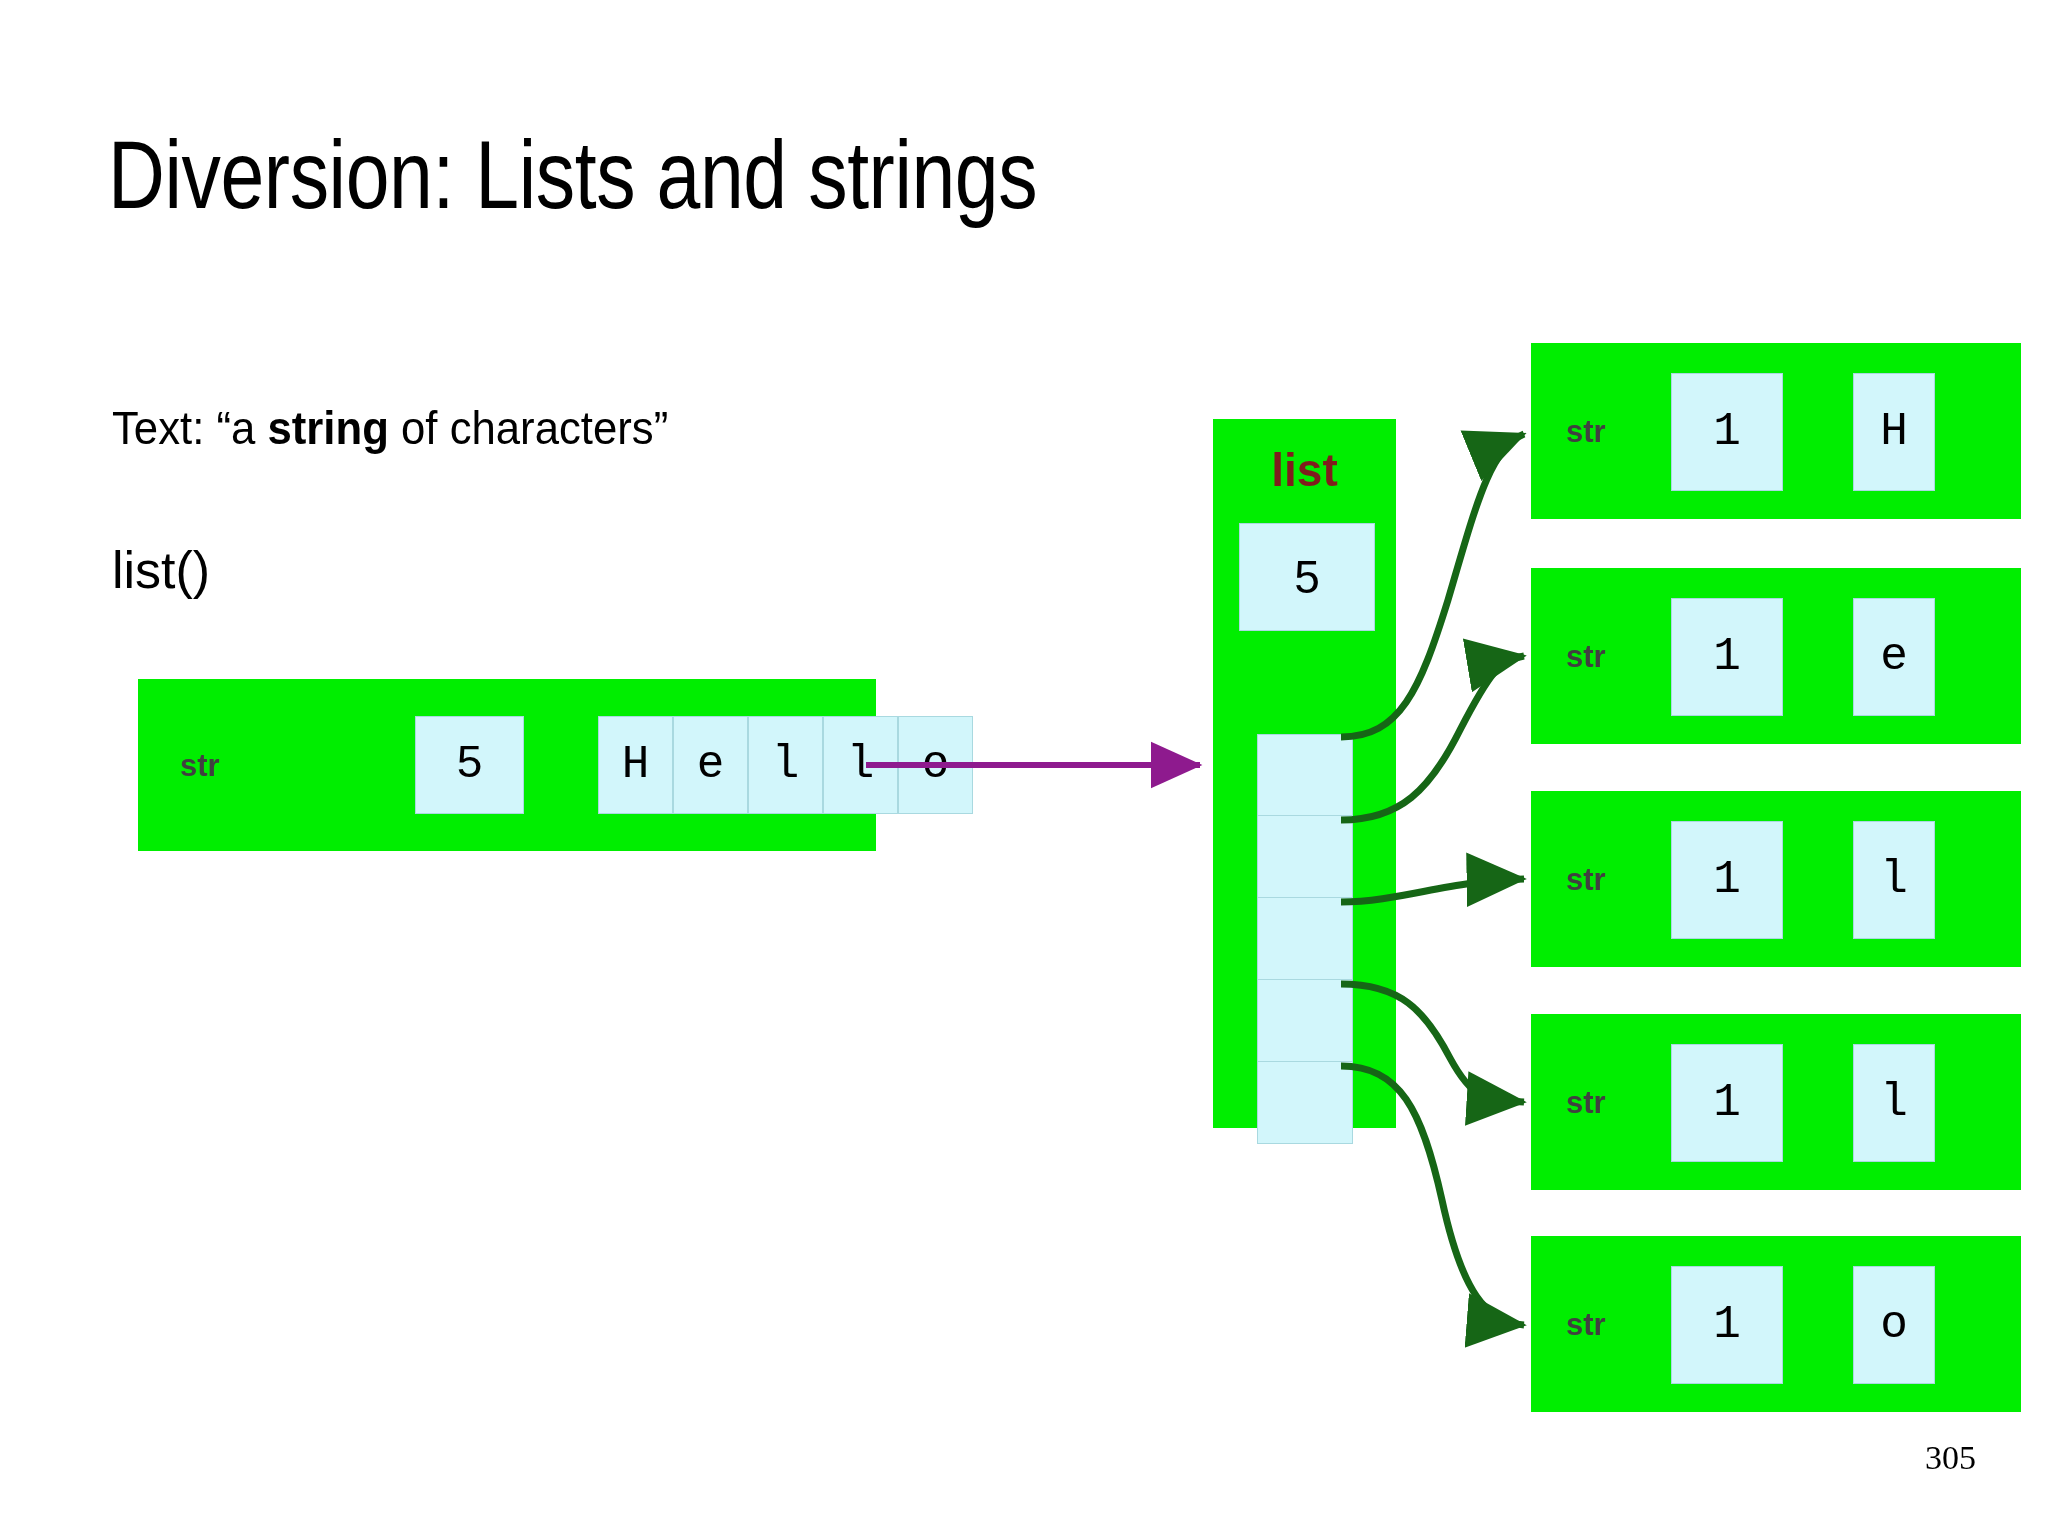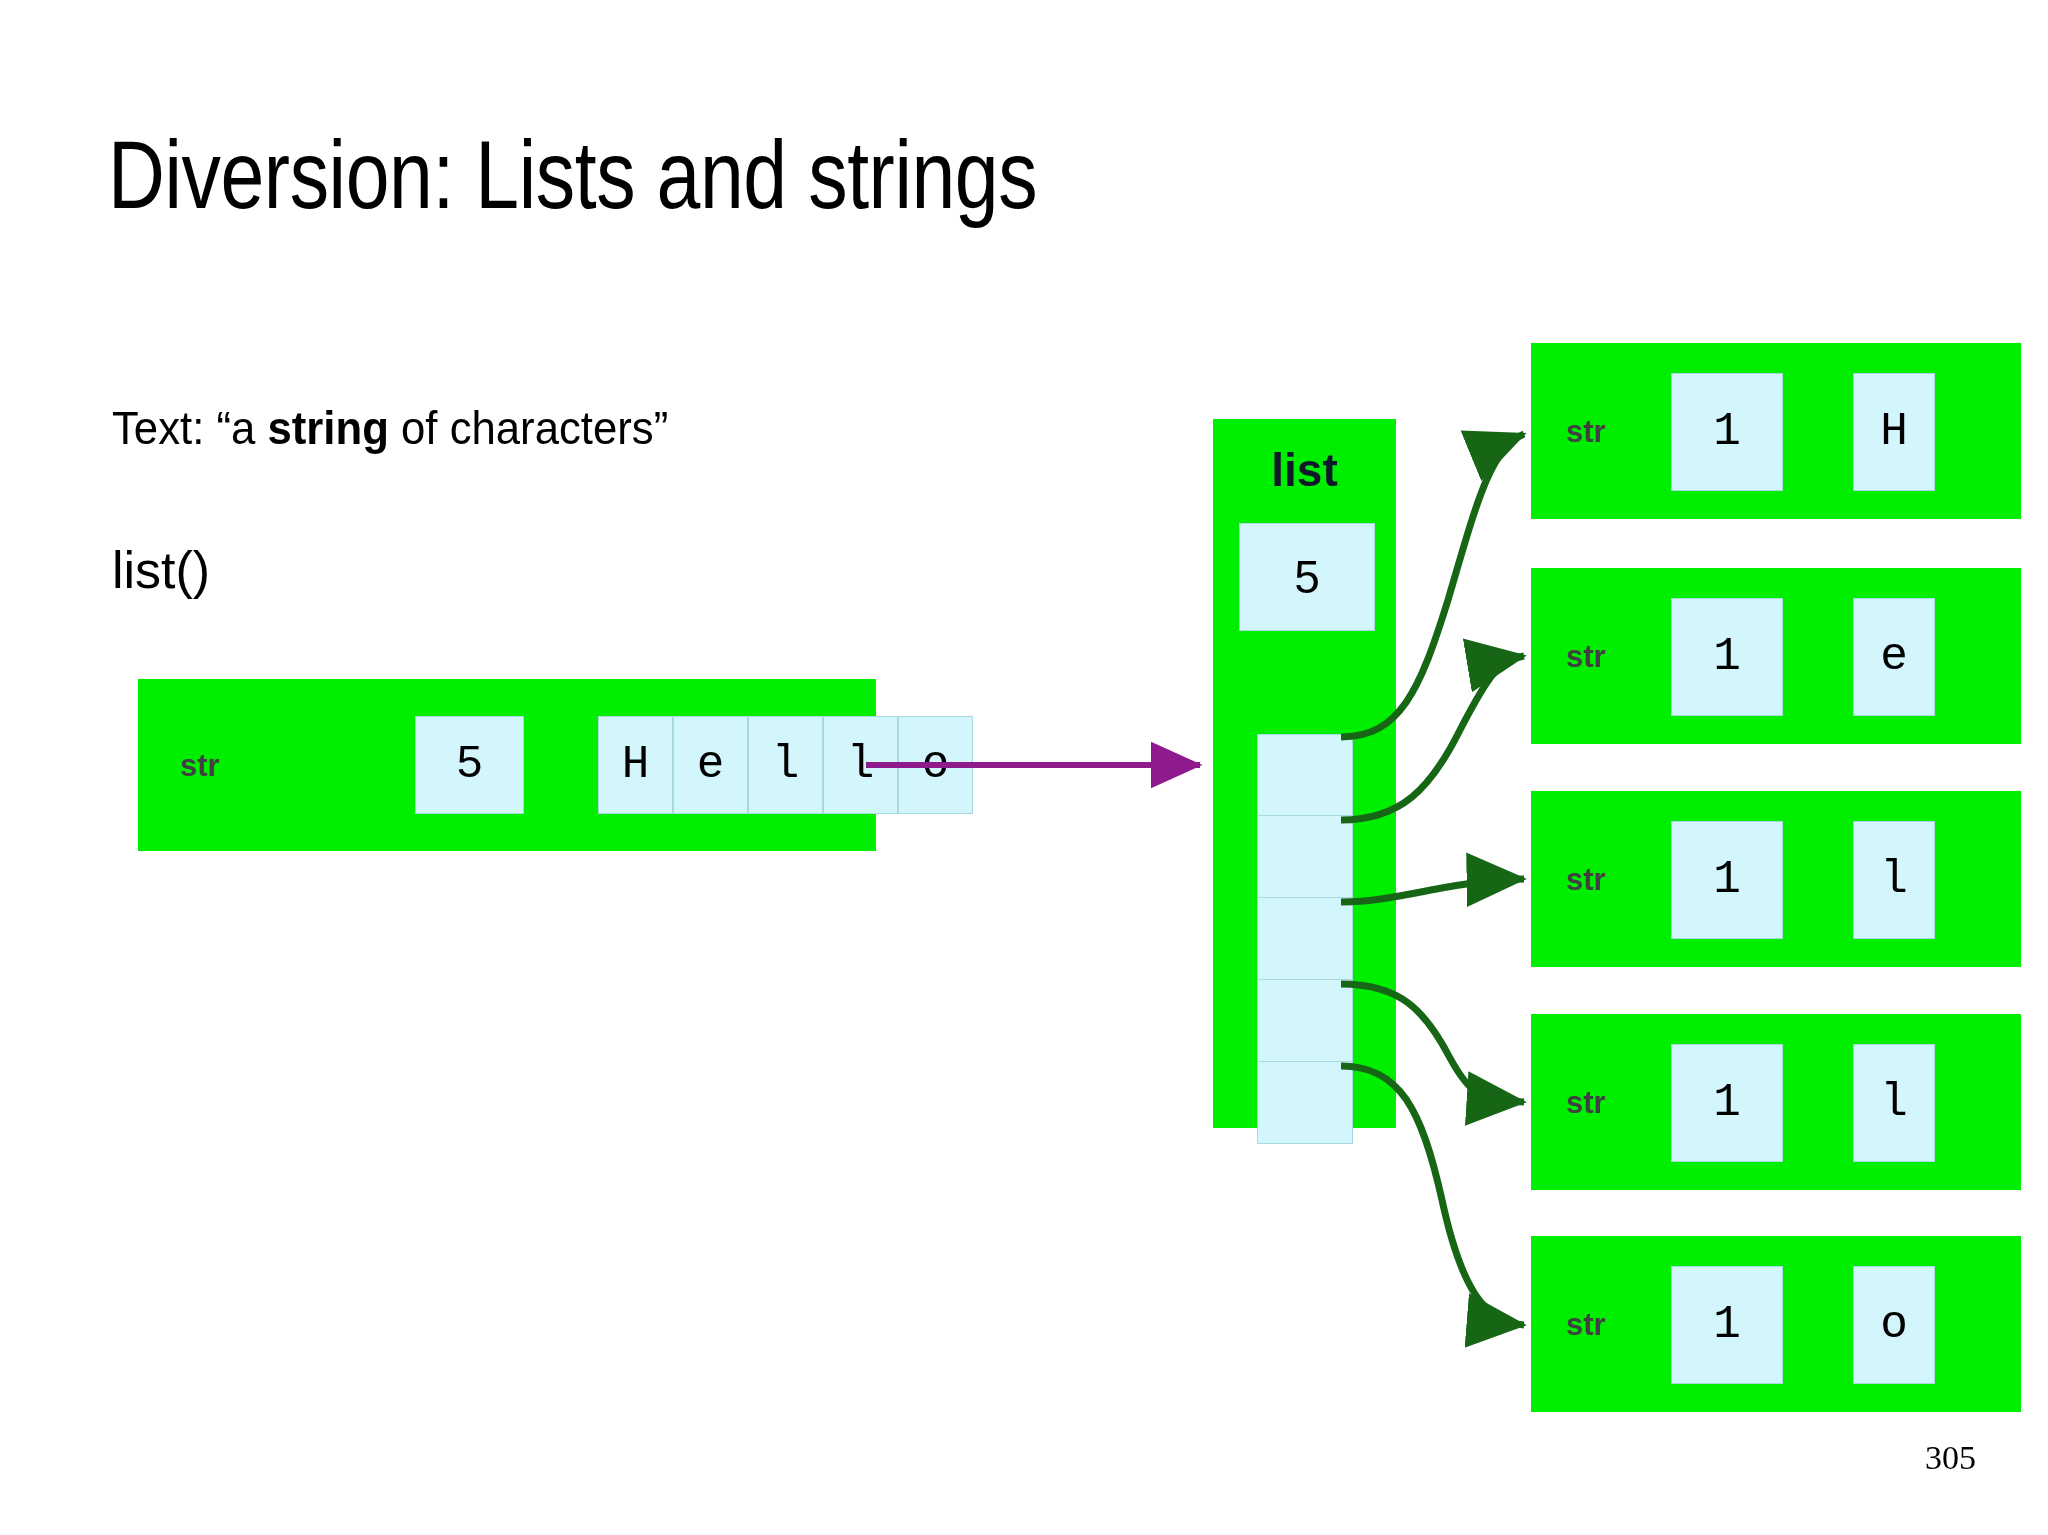--- a/index.html
+++ b/index.html
@@ -122,21 +122,21 @@
     display: block;
   }
   #list-title {
     position: absolute;
     left: 0;
     right: 0;
     top: 24px;
     text-align: center;
     font-weight: bold;
     font-size: 46px;
-    color: #0f172a;
+    color: #7f1d1d;
   }
   #list-len {
     position: absolute;
     left: 26px;
     top: 104px;
     width: 136px;
     height: 108px;
   }
   #list-slots {
     position: absolute;

